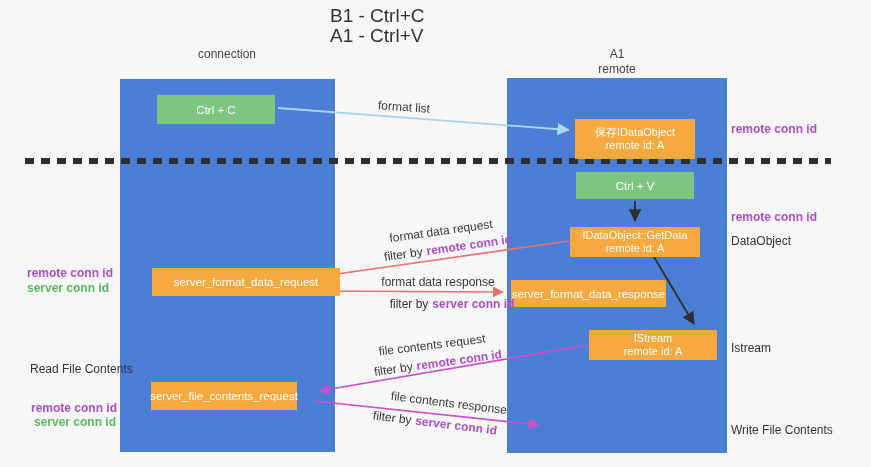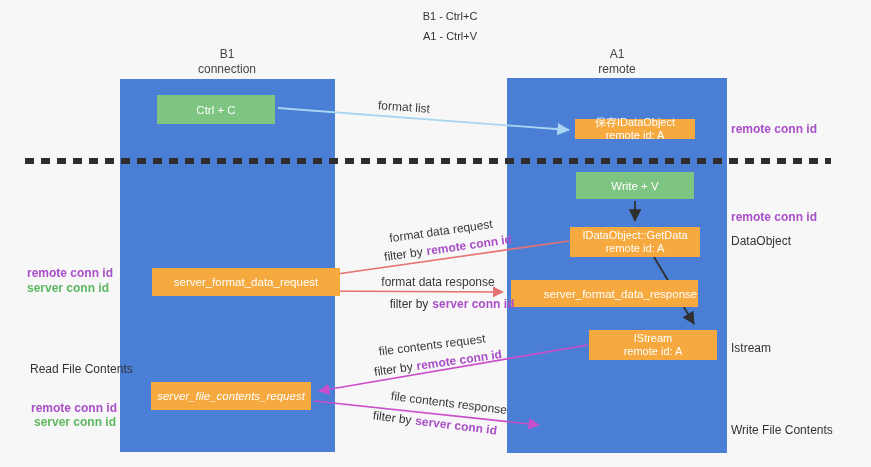--- a/index.html
+++ b/index.html
@@ -1,20 +1,20 @@
 <!DOCTYPE html>
 <html><head>
 <meta charset="utf-8">
 <style>
   html,body{margin:0;padding:0;}
   body{background:#f7f7f7;font-family:"Liberation Sans",sans-serif;}
   .canvas{position:relative;width:871px;height:467px;background:#f7f7f7;overflow:hidden;}
 
-  .title{position:absolute;left:330px;top:6px;width:240px;text-align:center;
-         font-size:11px;line-height:20px;color:#333;}
+  .title{position:absolute;left:330px;top:6px;width:240px;text-align:left;
+         font-size:19px;line-height:20px;color:#333;}
   .lane-header{position:absolute;width:140px;text-align:center;font-size:12px;
                line-height:15px;color:#444;}
   .lane{position:absolute;background:#4b7fd5;}
 
   .divider{position:absolute;left:25px;top:158px;width:806px;height:6px;
            background:repeating-linear-gradient(90deg,#2e2e2e 0 9px,transparent 9px 16px);}
 
   .arrows{position:absolute;left:0;top:0;z-index:3;pointer-events:none;}
 
   .node{position:absolute;z-index:4;display:flex;flex-direction:column;align-items:center;
@@ -36,21 +36,20 @@
 <body>
 
 <div class="canvas">
 
   <div class="title">
     <div>B1 - Ctrl+C</div>
     <div>A1 - Ctrl+V</div>
   </div>
 
   <div class="lane-header" style="left:157px;top:47px;">
-    <div>B1</div>
     <div>connection</div>
   </div>
   <div class="lane-header" style="left:547px;top:47px;">
     <div>A1</div>
     <div>remote</div>
   </div>
 
   <div class="lane" style="left:120px;top:79px;width:215px;height:373px;"></div>
   <div class="lane" style="left:507px;top:78px;width:220px;height:375px;"></div>
 
@@ -75,42 +74,42 @@
     <line x1="635" y1="201" x2="635" y2="221" stroke="#2f2f2f" stroke-width="1.8" marker-end="url(#ah-black)"></line>
     <line x1="654" y1="257" x2="694" y2="324" stroke="#2f2f2f" stroke-width="1.8" marker-end="url(#ah-black)"></line>
     <line x1="569" y1="241" x2="316" y2="277" stroke="#e57170" stroke-width="1.6" marker-end="url(#ah-red)"></line>
     <line x1="310" y1="291" x2="503" y2="292" stroke="#e57170" stroke-width="1.6" marker-end="url(#ah-red)"></line>
     <line x1="588" y1="345" x2="319" y2="391" stroke="#cb4ecb" stroke-width="1.6" marker-end="url(#ah-magenta)"></line>
     <line x1="314" y1="401" x2="539" y2="425" stroke="#cb4ecb" stroke-width="1.6" marker-end="url(#ah-magenta)"></line>
   </svg>
 
   <div class="node green single" style="left:157px;top:95px;width:118px;height:29px;">Ctrl + C</div>
 
-  <div class="node orange" style="left:575px;top:119px;width:120px;height:20px;">
+  <div class="node orange" style="left:575px;top:119px;width:120px;height:40px;">
     <div class="l1">保存IDataObject</div>
     <div class="l2">remote id: A</div>
   </div>
 
-  <div class="node green single" style="left:576px;top:172px;width:118px;height:27px;">Write + V</div>
+  <div class="node green single" style="left:576px;top:172px;width:118px;height:27px;">Ctrl + V</div>
 
   <div class="node orange" style="left:570px;top:227px;width:130px;height:30px;">
     <div class="l1">IDataObject::GetData</div>
     <div class="l2">remote id: A</div>
   </div>
 
   <div class="node orange single" style="left:152px;top:268px;width:188px;height:28px;">server_format_data_request</div>
 
-  <div class="node orange single" style="left:511px;top:280px;width:155px;height:27px;padding-left:32px;">server_format_data_response</div>
+  <div class="node orange single" style="left:511px;top:280px;width:155px;height:27px;">server_format_data_response</div>
 
   <div class="node orange" style="left:589px;top:330px;width:128px;height:30px;">
     <div class="l1">IStream</div>
     <div class="l2">remote id: A</div>
   </div>
 
-  <div class="node orange single" style="left:151px;top:382px;width:160px;height:28px;font-style:italic;">server_file_contents_request</div>
+  <div class="node orange single" style="left:151px;top:382px;width:146px;height:28px;">server_file_contents_request</div>
 
 
   <div class="lbl center" style="left:404px;top:107px;transform:translate(-50%,-50%) rotate(4deg);">format list</div>
 
   <div class="lbl center" style="left:441px;top:231px;transform:translate(-50%,-50%) rotate(-8deg);">format data request</div>
   <div class="lbl center" style="left:448px;top:248px;transform:translate(-50%,-50%) rotate(-8deg);">
     <span class="plain filter-part">filter by</span><span class="purple">remote conn id</span>
   </div>
 
   <div class="lbl center" style="left:438px;top:282px;">format data response</div>

